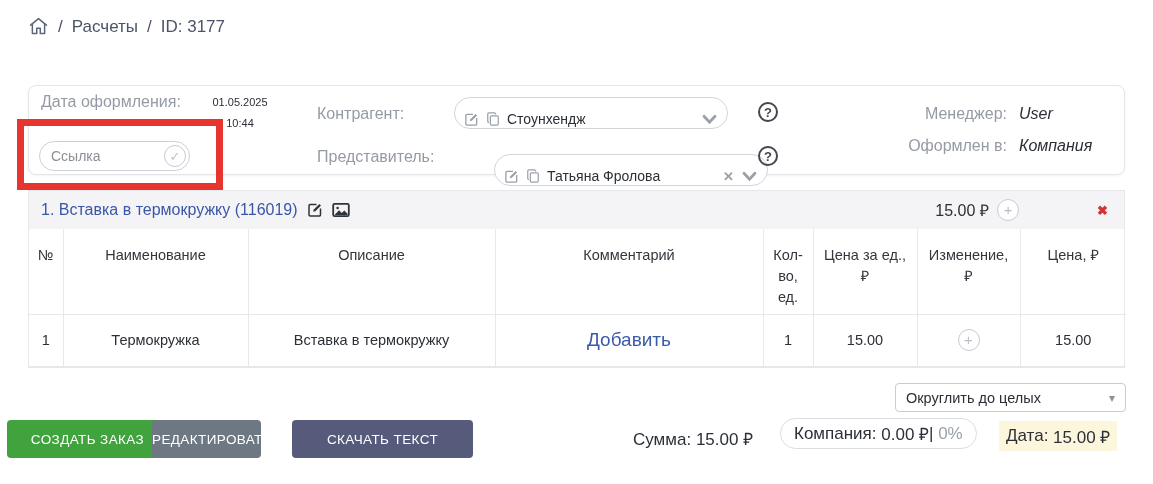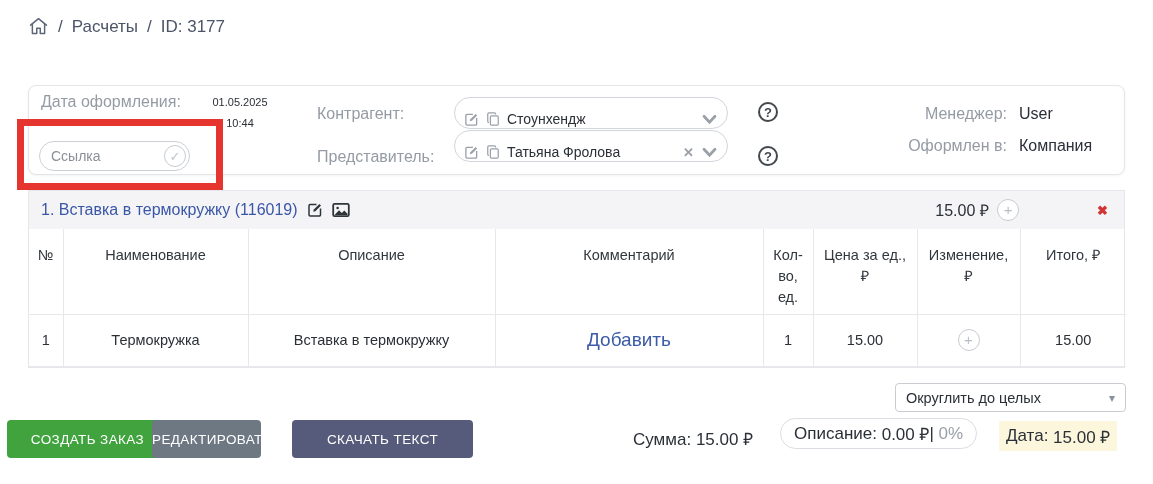--- a/index.html
+++ b/index.html
@@ -10,38 +10,38 @@
   .breadcrumb { position: absolute; left: 28px; top: 16px; display: flex;
     align-items: center; gap: 9px; font-size: 17px; color: #4b5468; }
   .breadcrumb svg { display: block; }
   .crumb-link { color: #4b5468; text-decoration: none; cursor: pointer; }
 
   
   .form-card { position: absolute; left: 28px; top: 85px; width: 1097px; height: 90px;
     background: #fff; border: 1px solid #e4e5e9; border-radius: 8px;
     box-shadow: 0 1px 3px rgba(0,0,0,.05); }
   .lbl { color: #959ba4; font-size: 16px; white-space: nowrap; }
-  .val { color: #2b2f36; font-size: 16px; }
+  .val { color: #2b2f36; font-size: 16px; font-style: italic; }
   .date-label { position: absolute; left: 12px; top: 7px; }
   .date-value { position: absolute; left: 152px; top: 6px; width: 118px;
     text-align: center; font-size: 11px; color: #2b2f36; line-height: 21px; }
   .link-wrap { position: absolute; left: 10px; top: 55px; width: 151px; height: 30px; }
   .link-input { width: 100%; height: 100%; border: 1px solid #ccd0d5; border-radius: 15px;
     padding: 0 32px 0 11px; font-size: 14px; color: #2b2f36; outline: none;
     font-family: "Liberation Sans", sans-serif; }
   .link-input::placeholder { color: #8b9097; }
   .check-circle { position: absolute; right: 4px; top: 4px; width: 22px; height: 22px;
     border: 1px solid #c7cbd1; border-radius: 50%; display: flex; align-items: center;
     justify-content: center; color: #bfc4cb; font-size: 13px; cursor: pointer; background:#fff; }
   .ctr-label { position: absolute; left: 288px; top: 19px; }
   .rep-label { position: absolute; left: 288px; top: 62px; }
   .combo { position: absolute; left: 425px; width: 274px; height: 32px; background: #fff;
     border: 1px solid #d2d5da; border-radius: 16px; display: flex; align-items: center;
     gap: 7px; padding: 12px 10px 0 9px; cursor: pointer; }
-  .combo-1 { top: 11px; } .combo-2 { top: 44px; }
+  .combo-1 { top: 11px; } .combo-2 { top: 68px; margin-left: 40px; }
   .combo .txt { font-size: 14px; color: #2b2f36; }
   .icon-gray { color: #9aa0a8; display: flex; align-items: center; cursor: pointer; }
   .combo-right { margin-left: auto; display: flex; align-items: center; gap: 8px; }
   .clear-x { color: #9aa0a8; font-weight: bold; font-size: 13px; cursor: pointer; }
   .help { position: absolute; left: 729px; width: 20px; height: 20px; border: 2px solid #43484f;
     border-radius: 50%; color: #43484f; font-weight: bold; font-size: 13px; display: flex;
     align-items: center; justify-content: center; cursor: pointer; }
   .help-1 { top: 16px; } .help-2 { top: 60px; }
   .meta-row { position: absolute; left: 858px; width: 270px; display: flex; align-items: baseline; }
   .meta-1 { top: 19px; } .meta-2 { top: 51px; }
@@ -229,21 +229,21 @@
     </colgroup>
     <tbody>
         <tr>
       <th>№</th>
       <th>Наименование</th>
       <th>Описание</th>
       <th>Комментарий</th>
       <th>Кол-во, ед.</th>
       <th>Цена за ед., ₽</th>
       <th>Изменение, ₽</th>
-      <th>Итого, ₽</th>
+      <th>Цена, ₽</th>
     </tr>
     <tr class="data-row">
       <td>1</td>
       <td class="al">Термокружка</td>
       <td class="al">Вставка в термокружку</td>
       <td class="al">
         <span class="add-link">Добавить</span>
       </td>
       <td>1</td>
       <td>15.00</td>
@@ -260,15 +260,15 @@
   <span class="txt">Округлить до целых</span>
   <span class="caret">▾</span>
 </div>
 
 <button class="btn btn-create">СОЗДАТЬ ЗАКАЗ</button>
 <button class="btn btn-edit">РЕДАКТИРОВАТЬ</button>
 <button class="btn btn-download">СКАЧАТЬ ТЕКСТ</button>
 
 <div class="sum-text"><span>Сумма:</span>&nbsp;<span>15.00 ₽</span></div>
 
-<div class="change-pill"><span>Описание:</span><span> </span><span>0.00 ₽</span><span>|</span><span> </span><span class="pct">0%</span></div>
+<div class="change-pill"><span>Компания:</span><span> </span><span>0.00 ₽</span><span>|</span><span> </span><span class="pct">0%</span></div>
 
 <div class="total-chip"><span>Дата:</span><span> </span><span>15.00 ₽</span></div>
 
 </body></html>

